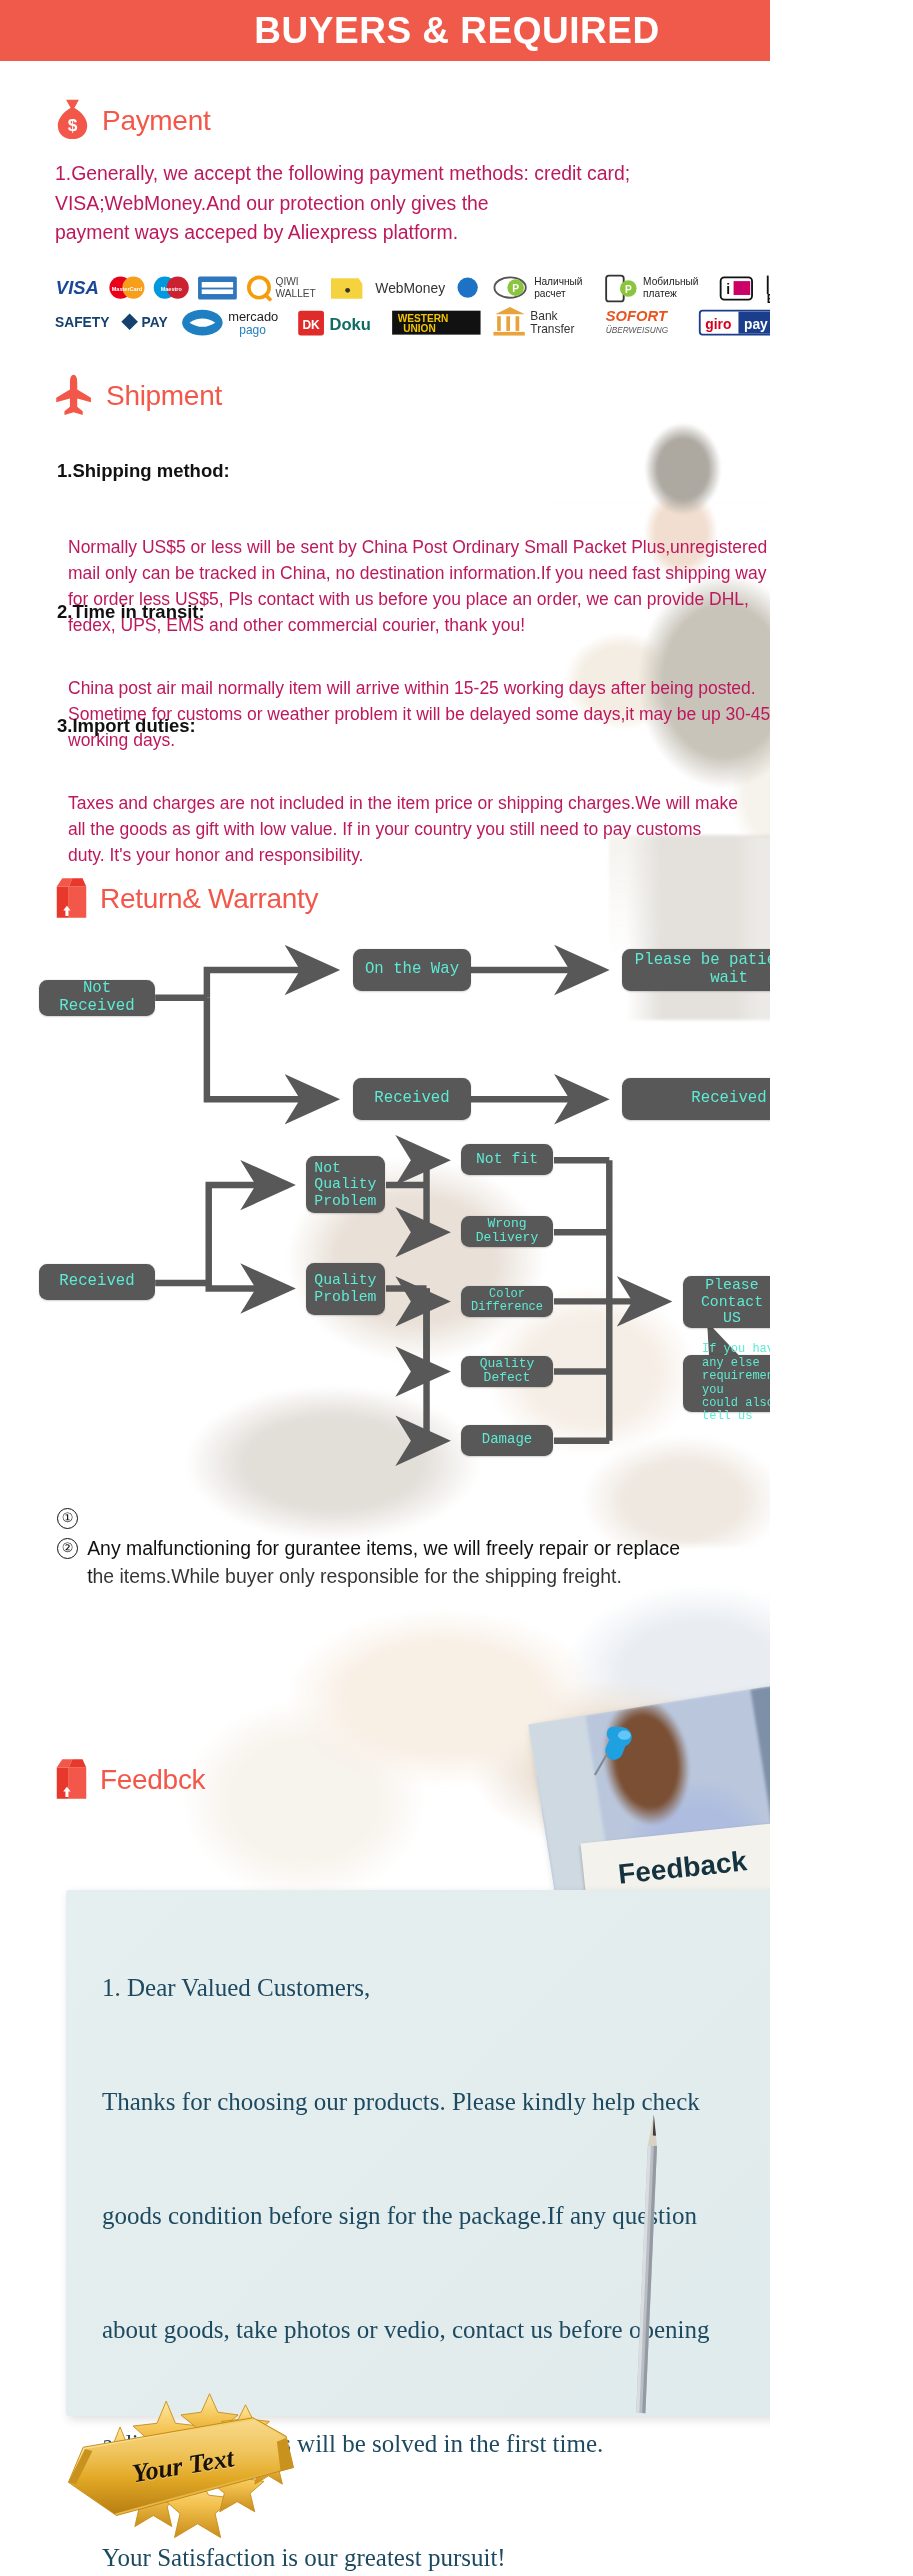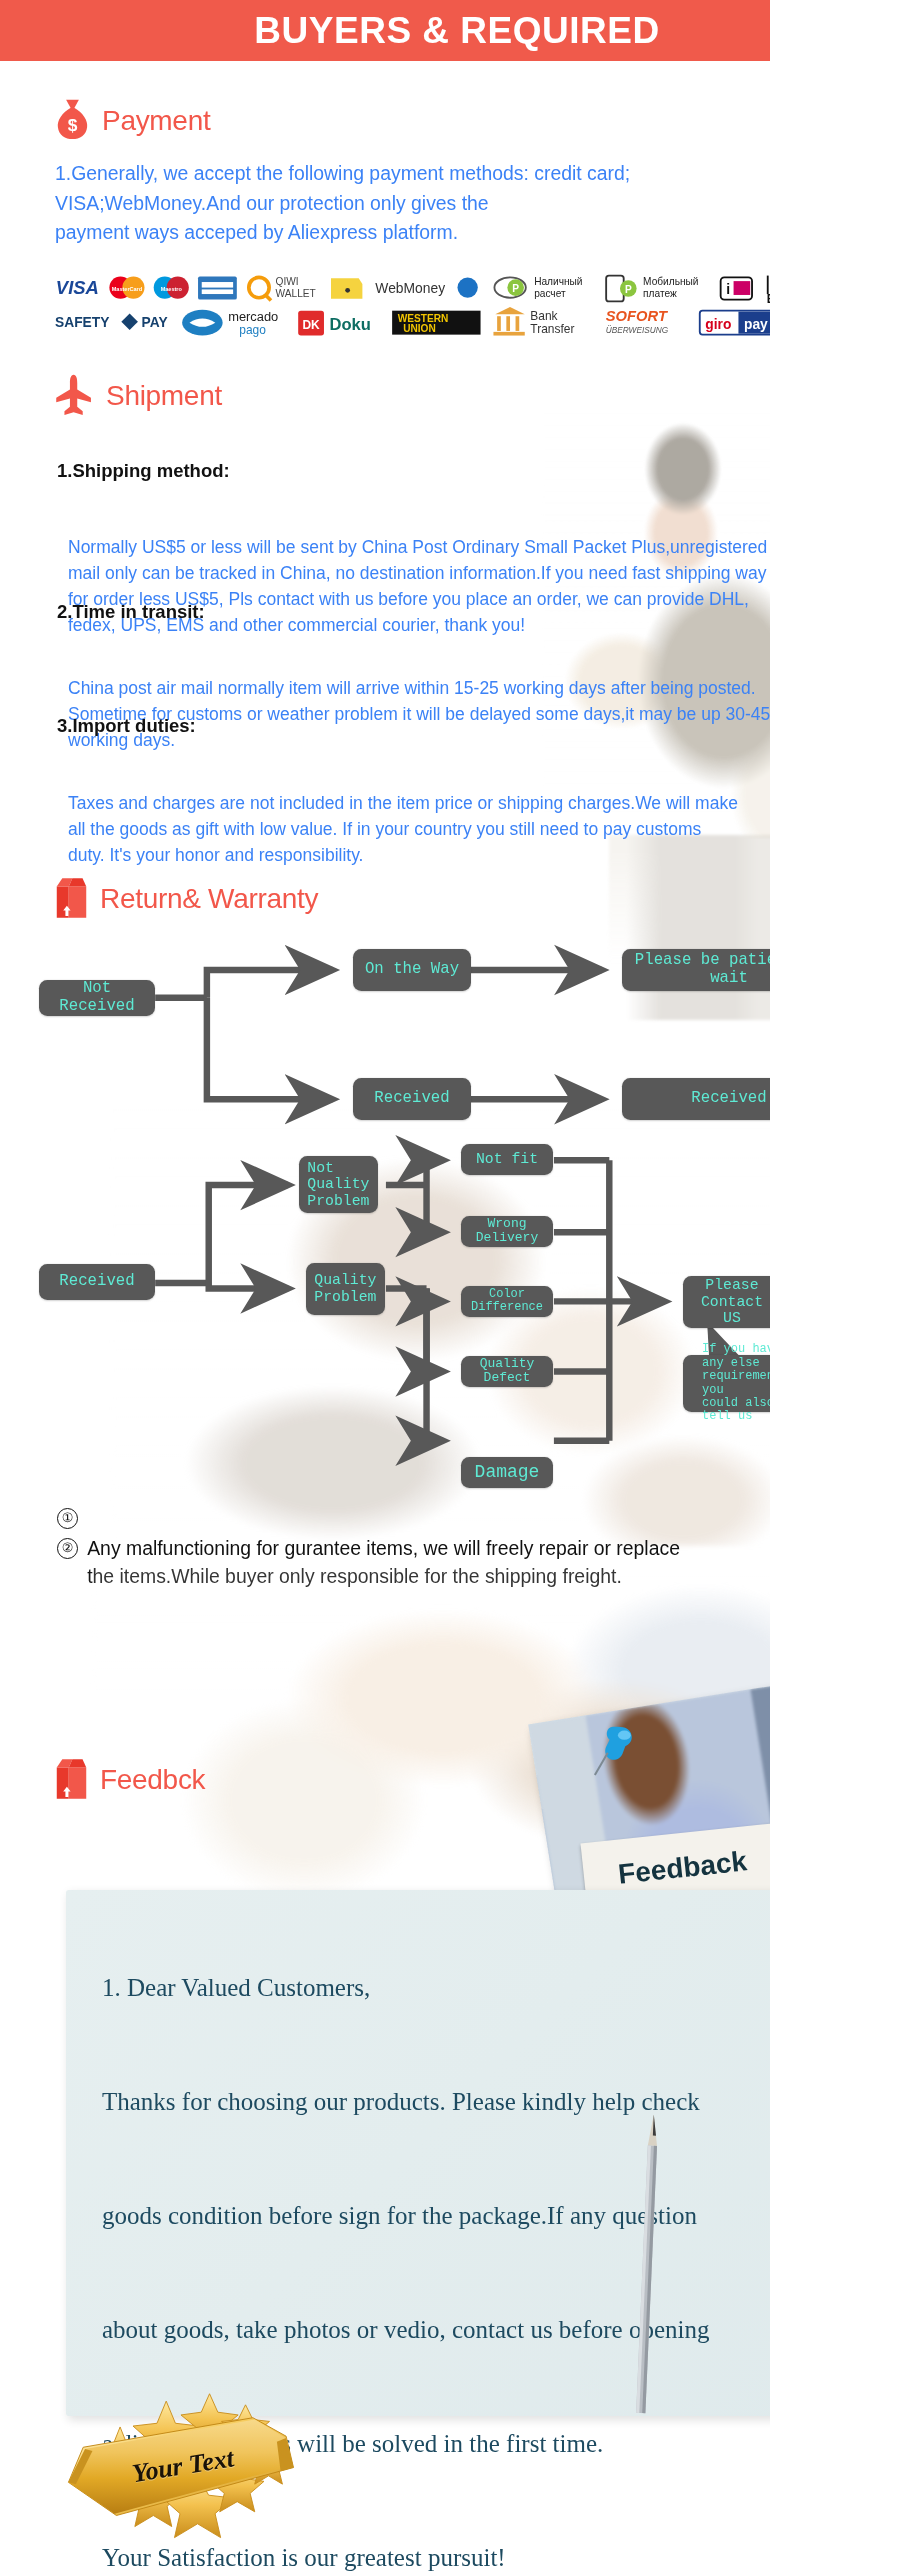--- a/index.html
+++ b/index.html
@@ -53,21 +53,21 @@
   
   .ico-bag { width: 37px; height: 42px; }
   
   .ico-plane { width: 41px; height: 42px; }
   
   .ico-box { width: 35px; height: 41px; }
 
   
   .para {
     position: absolute;
-    color: #3b82f6;
+    color: #be185d;
     font-size: 19.4px;
     line-height: 29.5px;
     font-family: "Liberation Sans", sans-serif;
     white-space: pre-line;
   }
   .para.sm {
     font-size: 17.5px;
     line-height: 26px;
     margin-top: 46px;
   }
@@ -444,30 +444,30 @@
     <path d="M768,1468 L766,1432 L800,1468 Z" fill="#585858"></path>
   </svg>
 
   <div class="node" style="left:39px; top:980px; width:116px; height:36px; font-size:15.7px;">Not Received</div>
   <div class="node" style="left:353px; top:949px; width:118px; height:42px; font-size:15.7px;">On the Way</div>
   <div class="node" style="left:622px; top:949px; width:214px; height:42px; font-size:15.7px;">Please be patient to wait</div>
   <div class="node" style="left:353px; top:1078px; width:118px; height:42px; font-size:15.7px;">Received</div>
   <div class="node" style="left:622px; top:1078px; width:214px; height:42px; font-size:15.7px;">Received</div>
 
   <div class="node" style="left:39px; top:1264px; width:116px; height:36px; font-size:15.7px;">Received</div>
-  <div class="node" style="left:299px; top:1156px; width:79px; height:57px; font-size:14.8px; justify-content:flex-start; text-align:left; padding-left:8.3px;">Not
+  <div class="node" style="left:306px; top:1156px; width:79px; height:57px; font-size:14.8px; justify-content:flex-start; text-align:left; padding-left:8.3px;">Not
 Quality
 Problem</div>
   <div class="node" style="left:306px; top:1263px; width:79px; height:52px; font-size:14.8px; justify-content:flex-start; text-align:left; padding-left:8.3px;">Quality
 Problem</div>
   <div class="node" style="left:461px; top:1144px; width:92px; height:30.5px; font-size:14.8px;">Not fit</div>
   <div class="node" style="left:461px; top:1216px; width:92px; height:30.5px; font-size:13px;">Wrong Delivery</div>
   <div class="node" style="left:461px; top:1286px; width:92px; height:30.5px; font-size:12px;">Color Difference</div>
   <div class="node" style="left:461px; top:1356px; width:92px; height:30.5px; font-size:13px;">Quality Defect</div>
-  <div class="node" style="left:461px; top:1425px; width:92px; height:30.5px; font-size:18px;margin-top:32px;">Damage</div>
+  <div class="node" style="left:461px; top:1425px; width:92px; height:30.5px; font-size:14px;">Damage</div>
   <div class="node" style="left:683px; top:1276px; width:98px; height:52px; font-size:14.8px;">Please
 Contact
 US</div>
   <div class="node" style="left:683px; top:1355px; width:98px; height:57px; font-size:12px; justify-content:flex-start; text-align:left; padding-left:19px;">If you have any else
 requirements you
 could also tell us</div>
 
   <div class="glist" style="left:57px; top:1504px; width:831px;">
     <div class="gitem">
       <span class="gnum">①</span>

